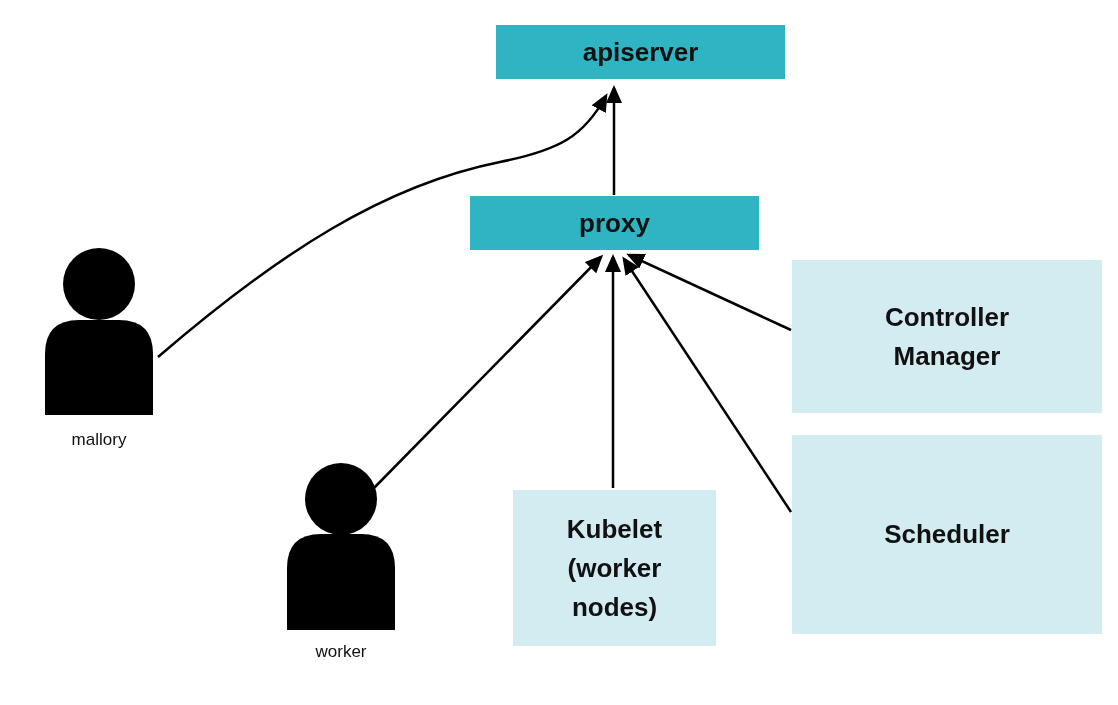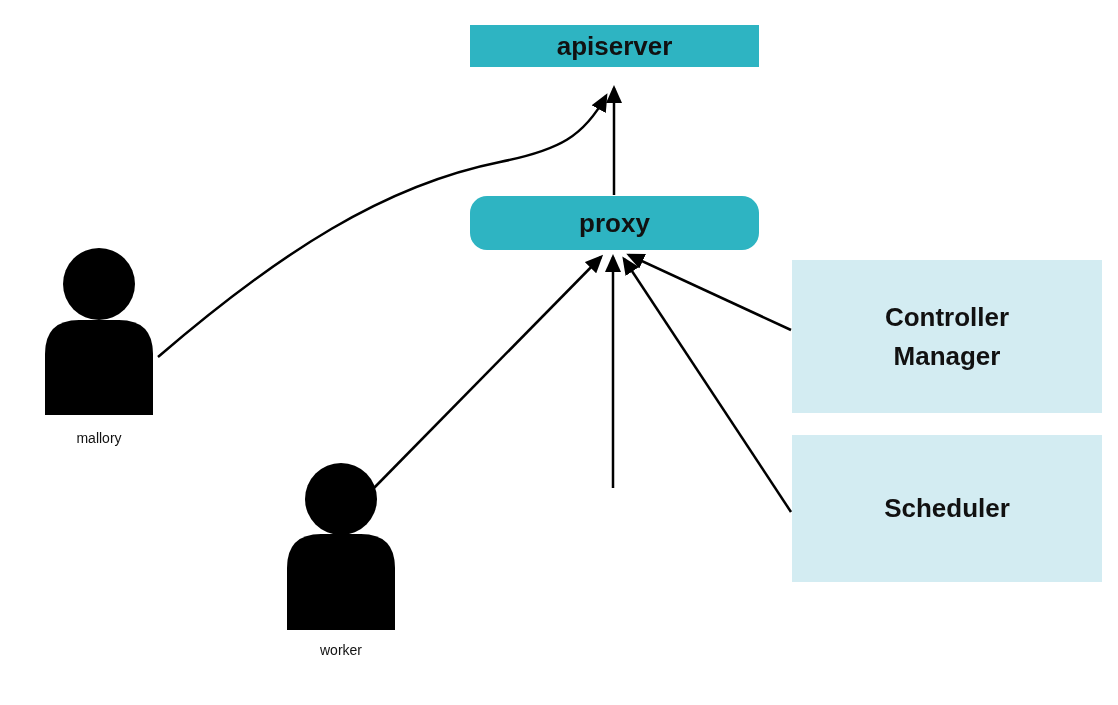--- a/index.html
+++ b/index.html
@@ -28,37 +28,37 @@
     justify-content: center;
     text-align: center;
     font-weight: bold;
     color: var(--ink);
     white-space: pre-line;
     font-size: 26px;
     line-height: 1.5;
   }
   .teal { background: var(--teal); }
   .light { background: var(--light); }
-  #node-apiserver { left: 470px; top: 25px;  width: 289px; height: 42px; }
-  #node-proxy     { left: 470px; top: 196px; width: 289px; height: 54px; border-radius: 17px; }
+  #node-apiserver { left: 496px; top: 25px;  width: 289px; height: 54px; }
+  #node-proxy     { left: 470px; top: 196px; width: 289px; height: 54px; }
   #node-controller{ left: 792px; top: 260px; width: 310px; height: 153px; }
-  #node-scheduler { left: 792px; top: 435px; width: 310px; height: 147px; }
+  #node-scheduler { left: 792px; top: 435px; width: 310px; height: 199px; }
   #node-kubelet   { left: 513px; top: 490px; width: 203px; height: 156px; }
   .annotation {
     position: absolute;
     left: 14px; top: 89px;
     font-size: 21px;
     color: var(--ink);
     line-height: 29px;
   }
   .actor-label {
     position: absolute;
     width: 140px;
     text-align: center;
-    font-size: 14px;
+    font-size: 17px;
     color: var(--ink);
   }
   #label-mallory { left: 29px;  top: 430px; }
   #label-alice   { left: 271px; top: 642px; }
 </style>
 </head>
 <body>
 
 <div class="canvas">
 
@@ -94,19 +94,22 @@
 
   <div class="node teal" id="node-apiserver">apiserver</div>
 
   <div class="node teal" id="node-proxy">proxy</div>
 
   <div class="node light" id="node-controller">Controller
 Manager</div>
 
   <div class="node light" id="node-scheduler">Scheduler</div>
 
+  <div class="node light" id="node-kubelet">Kubelet
+(worker
+nodes)</div>
 
 
   <div class="actor-label" id="label-mallory">mallory</div>
 
   <div class="actor-label" id="label-alice">worker</div>
 
 </div>
 
 </body></html>

